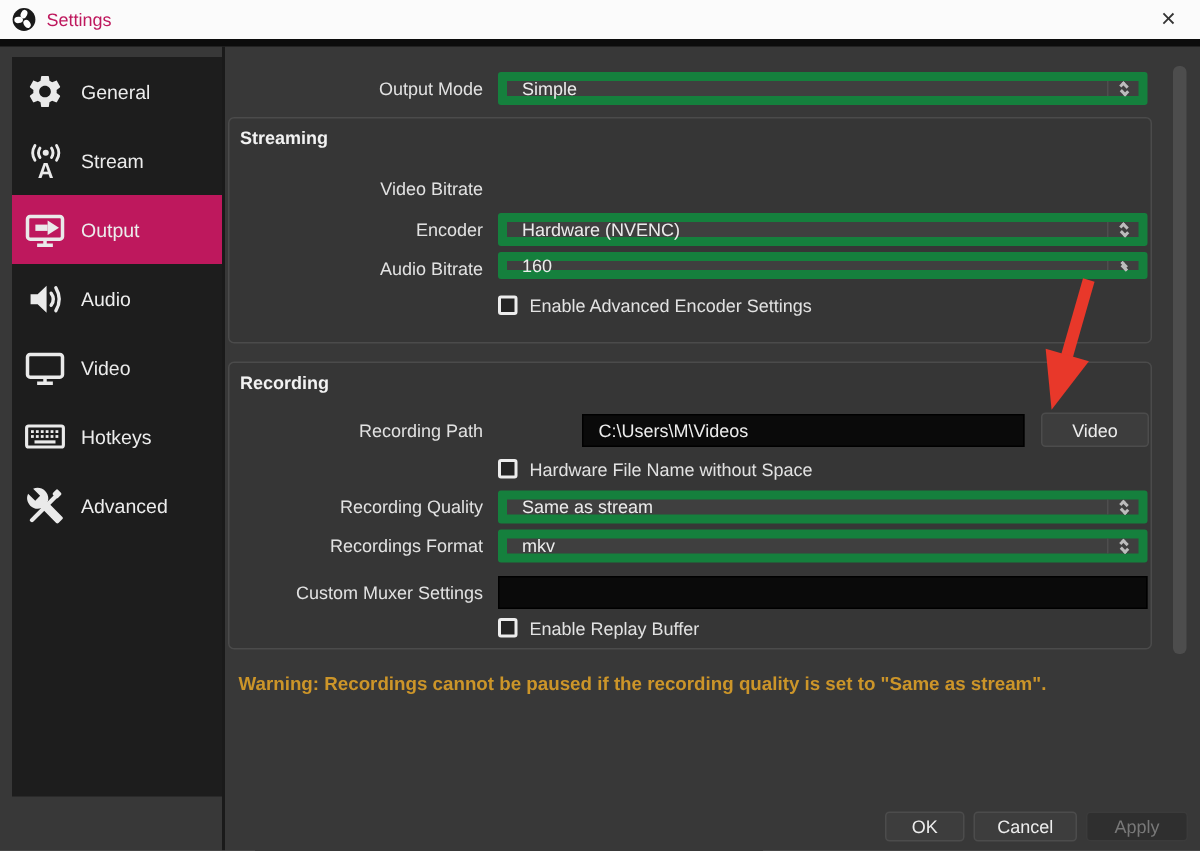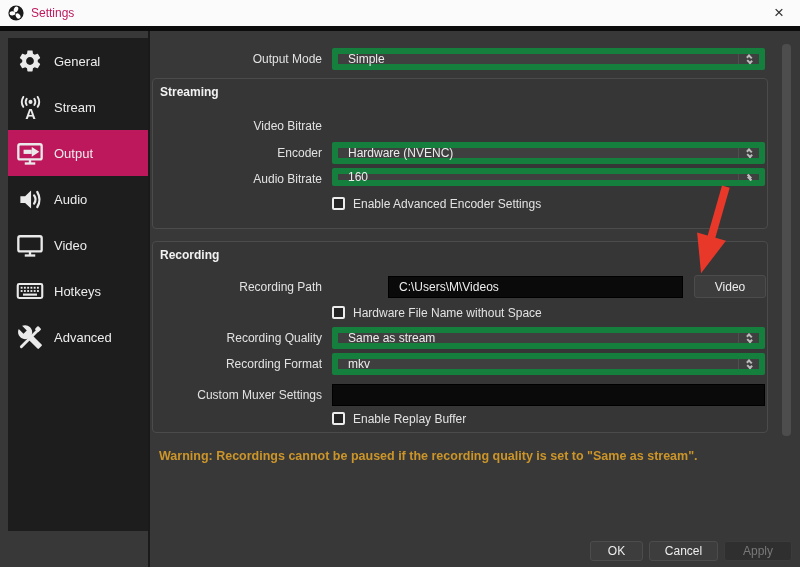--- a/index.html
+++ b/index.html
@@ -212,21 +212,21 @@
 
   <div class="abs lbl" style="left:152px;top:327px;width:170px;">Recording Quality</div>
   <div class="abs combo" style="left:332px;top:327px;width:433px;height:22px;">
     <span>Same as stream</span>
     <span class="spin">
         <i class="chv up"></i>
         <i class="chv down"></i>
       </span>
   </div>
 
-  <div class="abs lbl" style="left:152px;top:353px;width:170px;">Recording Format</div>
+  <div class="abs lbl" style="left:152px;top:353px;width:170px;">Recordings Format</div>
   <div class="abs combo" style="left:332px;top:353px;width:433px;height:22px;">
     <span>mkv</span>
     <span class="spin">
         <i class="chv up"></i>
         <i class="chv down"></i>
       </span>
   </div>
 
   <div class="abs lbl" style="left:152px;top:384px;width:170px;">Custom Muxer Settings</div>
   <input class="abs darkfield" style="left: 332px; top: 384px; width: 433px; height: 22px;" value="">

